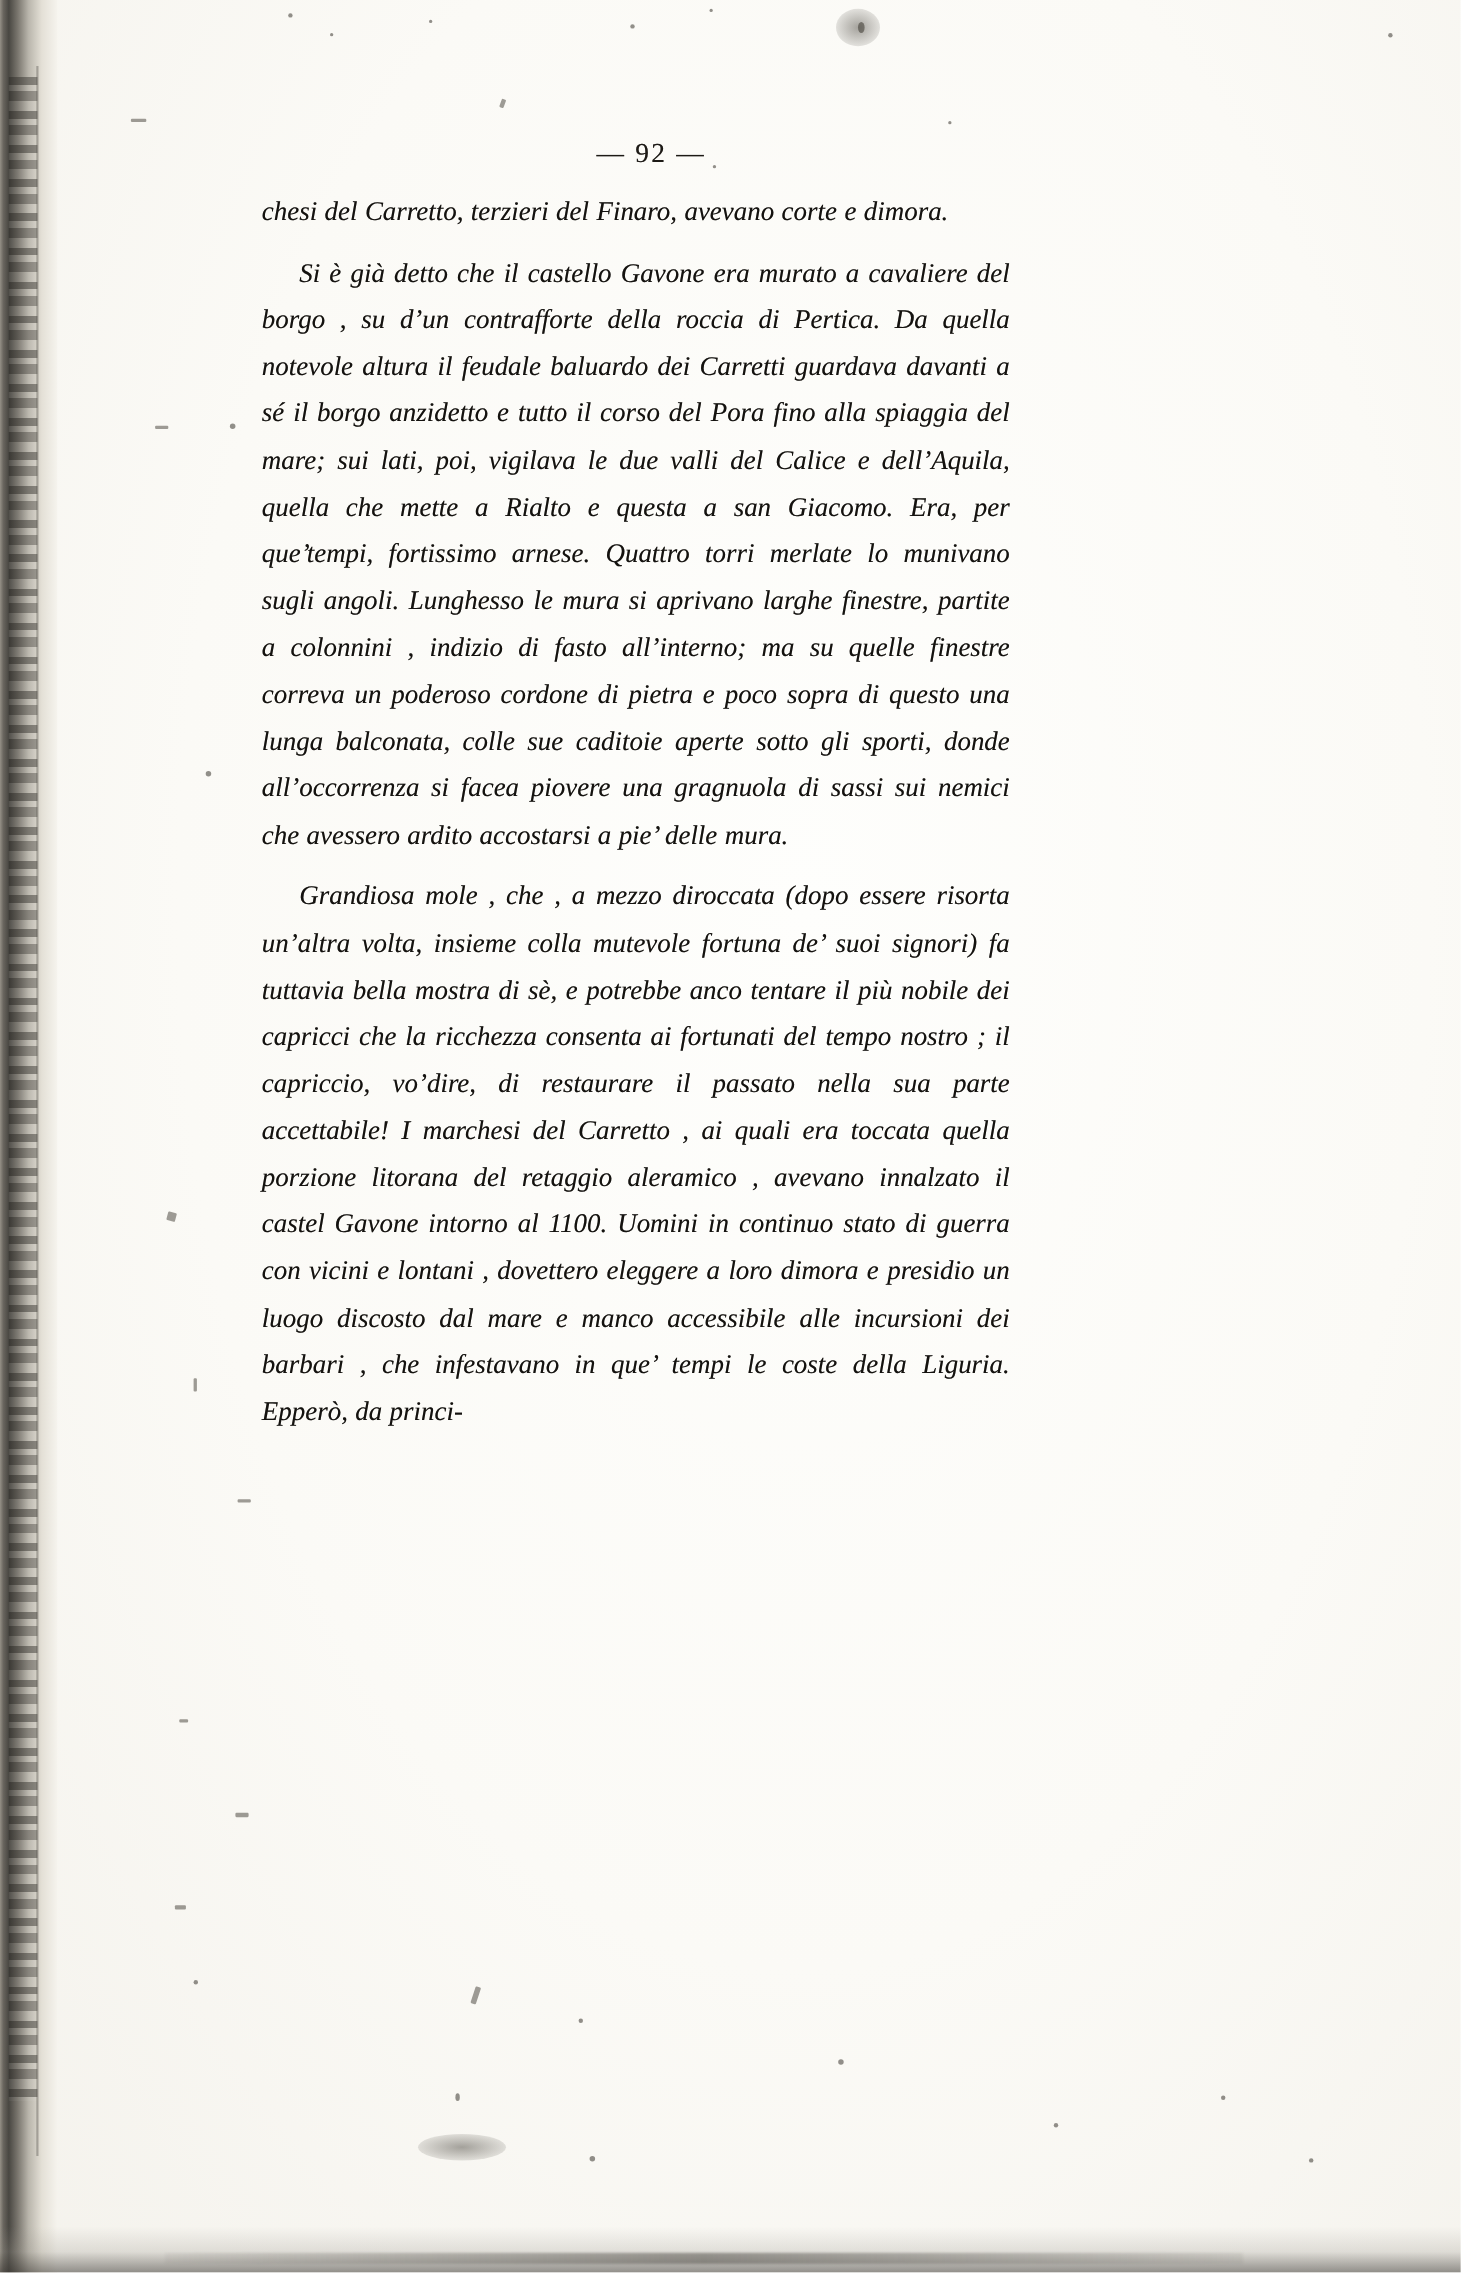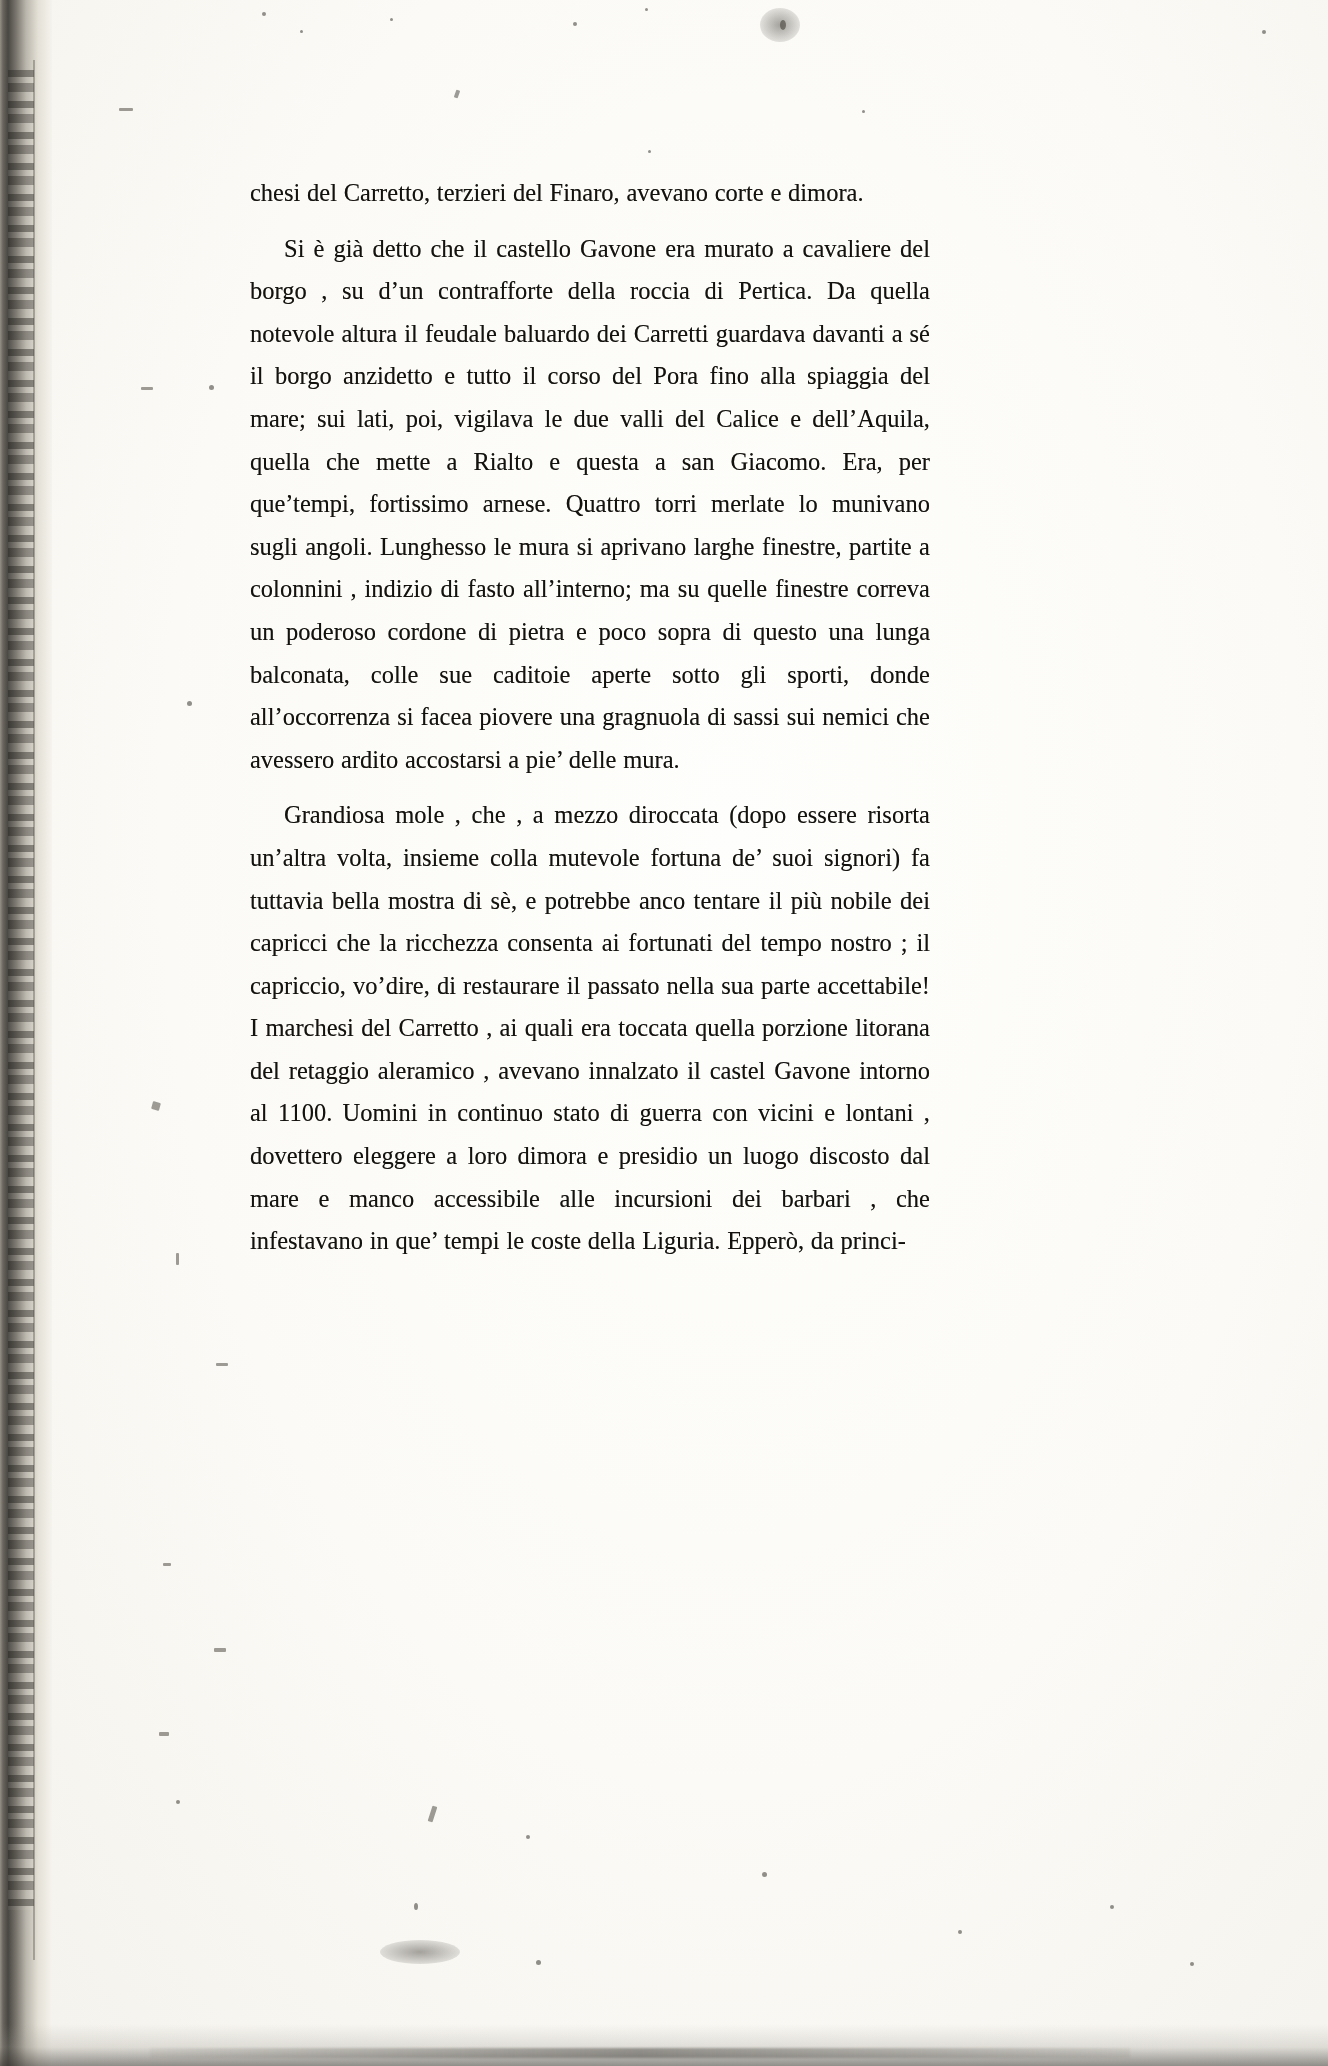--- a/index.html
+++ b/index.html
@@ -76,23 +76,24 @@
     bottom: 8px;
     width: 980px;
     height: 10px;
     background: linear-gradient(to right, rgba(90,86,80,0.05), rgba(70,67,61,0.45), rgba(90,86,80,0.08));
     filter: blur(1.2px);
   }
 
   
   .text-col {
     position: absolute;
-    left: 250px;
+    left: 238px;
     top: 172px;
     width: 680px;
+    font-style: italic;
   }
 
   .page-number {
     position: absolute;
     left: 252px;
     top: 126px;
     width: 680px;
     text-align: center;
     font-size: 25px;
     letter-spacing: 2px;
@@ -139,20 +140,21 @@
 </style>
 </head>
 <body>
 
 <div class="page">
 
   <div class="gutter"></div>
   <div class="gutter-marks"></div>
   <div class="gutter-rule"></div>
 
+  <div class="page-number inky">— 92 —</div>
 
   <div class="text-col">
     <p class="body inky">chesi del Carretto, terzieri del Finaro, avevano corte e dimora.</p>
     <p class="body inky indent">Si è già detto che il castello Gavone era murato a cavaliere del borgo , su d’un contrafforte della roccia di Pertica. Da quella notevole altura il feudale baluardo dei Carretti guardava davanti a sé il borgo anzidetto e tutto il corso del Pora fino alla spiaggia del mare; sui lati, poi, vigilava le due valli del Calice e dell’Aquila, quella che mette a Rialto e questa a san Giacomo. Era, per que’tempi, fortissimo arnese. Quattro torri merlate lo munivano sugli angoli. Lunghesso le mura si aprivano larghe finestre, partite a colonnini , indizio di fasto all’interno; ma su quelle finestre correva un poderoso cordone di pietra e poco sopra di questo una lunga balconata, colle sue caditoie aperte sotto gli sporti, donde all’occorrenza si facea piovere una gragnuola di sassi sui nemici che avessero ardito accostarsi a pie’ delle mura.</p>
     <p class="body inky indent">Grandiosa mole , che , a mezzo diroccata (dopo essere risorta un’altra volta, insieme colla mutevole fortuna de’ suoi signori) fa tuttavia bella mostra di sè, e potrebbe anco tentare il più nobile dei capricci che la ricchezza consenta ai fortunati del tempo nostro ; il capriccio, vo’dire, di restaurare il passato nella sua parte accettabile! I marchesi del Carretto , ai quali era toccata quella porzione litorana del retaggio aleramico , avevano innalzato il castel Gavone intorno al 1100. Uomini in continuo stato di guerra con vicini e lontani , dovettero eleggere a loro dimora e presidio un luogo discosto dal mare e manco accessibile alle incursioni dei barbari , che infestavano in que’ tempi le coste della Liguria. Epperò, da princi-</p>
   </div>
 
   <div class="speck" style="left:262px;top:12px;width:4px;height:4px;"></div>
   <div class="speck" style="left:300px;top:30px;width:3px;height:3px;"></div>
   <div class="speck" style="left:390px;top:18px;width:3px;height:3px;"></div>

